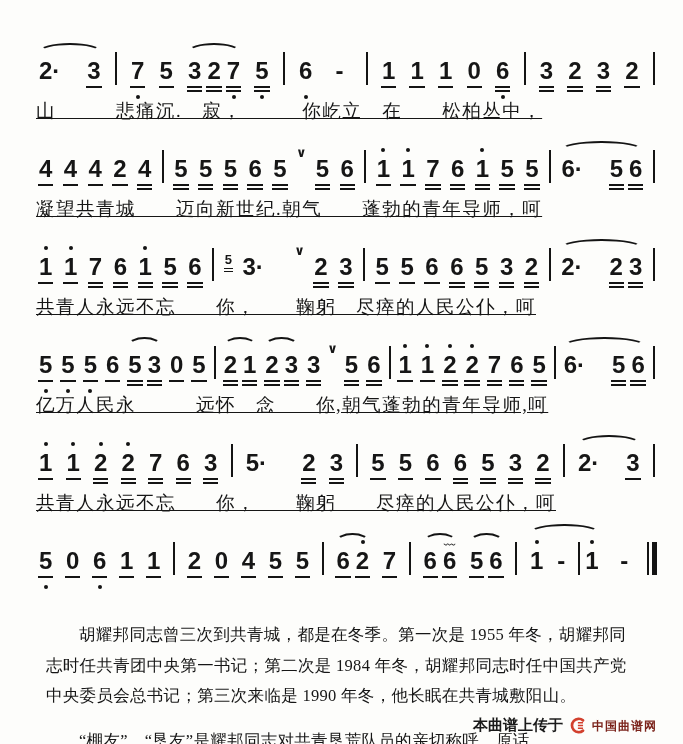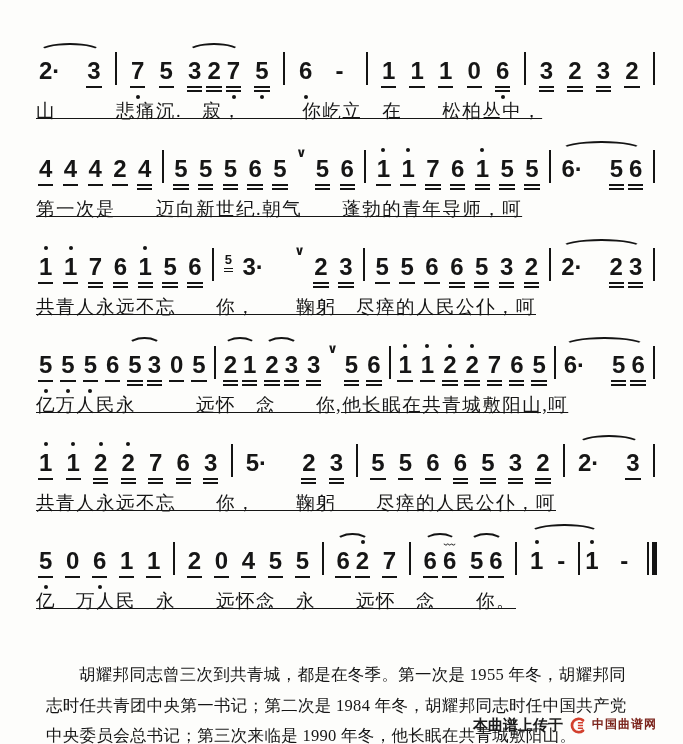--- a/index.html
+++ b/index.html
@@ -40,21 +40,21 @@
   .note.grace .ul2{bottom:-6px;height:1.4px;}
   .lyrics{
     font-size:18.5px;margin-top:15px;letter-spacing:1.5px;white-space:nowrap;
     font-family:"Liberation Serif",serif;
     text-decoration:underline;
   }
   
   .notes-text{padding:24px 30px 0 32px;font-size:16.5px;line-height:1.85;letter-spacing:0.3px;}
   .notes-text p{margin:14px;text-indent:2em;}
   
-  .footer{position:absolute;right:26px;bottom:9px;display:flex;align-items:flex-start;gap:5px;}
+  .footer{position:absolute;right:26px;bottom:9px;display:flex;align-items:flex-end;gap:5px;}
   .footer .upload{font-size:15px;font-weight:bold;color:#1a1a1a;}
   .footer .site{font-size:12px;font-weight:bold;color:#7b241c;letter-spacing:1px;}
   .logo{width:19px;height:19px;display:inline-block;}
 </style>
 </head>
 <body>
 
 <div class="page">
 
   <div class="score" id="score">
@@ -116,21 +116,21 @@
           <span class="note"><span class="digit">5</span><i class="ul ul1"></i><i class="ul ul2"></i></span>
           <span class="note"><span class="digit">5</span><i class="ul ul1"></i><i class="ul ul2"></i></span>
           <span class="bar"></span>
           <span class="slur">
             <span class="note wide"><span class="digit">6·</span></span>
             <span class="note"><span class="digit">5</span><i class="ul ul1"></i><i class="ul ul2"></i></span>
             <span class="note"><span class="digit">6</span><i class="ul ul1"></i><i class="ul ul2"></i></span>
           </span>
           <span class="bar"></span>
         </div>
-        <div class="lyrics">第一次是　　迈向新世纪.朝气　　蓬勃的青年导师，呵</div>
+        <div class="lyrics">凝望共青城　　迈向新世纪.朝气　　蓬勃的青年导师，呵</div>
       </div>
       <div class="system">
         <div class="notes-row">
           <span class="note"><span class="digit">1</span><i class="ul ul1"></i><i class="dot hi"></i></span>
           <span class="note"><span class="digit">1</span><i class="ul ul1"></i><i class="dot hi"></i></span>
           <span class="note"><span class="digit">7</span><i class="ul ul1"></i><i class="ul ul2"></i></span>
           <span class="note"><span class="digit">6</span><i class="ul ul1"></i><i class="ul ul2"></i></span>
           <span class="note"><span class="digit">1</span><i class="ul ul1"></i><i class="ul ul2"></i><i class="dot hi"></i></span>
           <span class="note"><span class="digit">5</span><i class="ul ul1"></i><i class="ul ul2"></i></span>
           <span class="note"><span class="digit">6</span><i class="ul ul1"></i><i class="ul ul2"></i></span>
@@ -192,21 +192,21 @@
           <span class="note"><span class="digit">6</span><i class="ul ul1"></i><i class="ul ul2"></i></span>
           <span class="note"><span class="digit">5</span><i class="ul ul1"></i><i class="ul ul2"></i></span>
           <span class="bar"></span>
           <span class="slur">
             <span class="note wide"><span class="digit">6·</span></span>
             <span class="note"><span class="digit">5</span><i class="ul ul1"></i><i class="ul ul2"></i></span>
             <span class="note"><span class="digit">6</span><i class="ul ul1"></i><i class="ul ul2"></i></span>
           </span>
           <span class="bar"></span>
         </div>
-        <div class="lyrics">亿万人民永　　　远怀　念　　你,他长眠在共青城敷阳山,呵</div>
+        <div class="lyrics">亿万人民永　　　远怀　念　　你,朝气蓬勃的青年导师,呵</div>
       </div>
       <div class="system">
         <div class="notes-row">
           <span class="note"><span class="digit">1</span><i class="ul ul1"></i><i class="dot hi"></i></span>
           <span class="note"><span class="digit">1</span><i class="ul ul1"></i><i class="dot hi"></i></span>
           <span class="note"><span class="digit">2</span><i class="ul ul1"></i><i class="ul ul2"></i><i class="dot hi"></i></span>
           <span class="note"><span class="digit">2</span><i class="ul ul1"></i><i class="ul ul2"></i><i class="dot hi"></i></span>
           <span class="note"><span class="digit">7</span><i class="ul ul1"></i><i class="ul ul2"></i></span>
           <span class="note"><span class="digit">6</span><i class="ul ul1"></i><i class="ul ul2"></i></span>
           <span class="note"><span class="digit">3</span><i class="ul ul1"></i><i class="ul ul2"></i></span>
@@ -265,21 +265,20 @@
             <span class="note dash"><span class="digit">-</span></span>
             <span class="bar"></span>
             <span class="note"><span class="digit">1</span><i class="dot hi"></i></span>
           </span>
           <span class="note dash"><span class="digit">-</span></span>
           <span class="finalbar">
             <i class="thin"></i>
             <i class="thick"></i>
           </span>
         </div>
-        <div class="lyrics">亿　万人民　永　　远怀念　永　　远怀　念　　你。</div>
       </div>
     </div>
 
   <div class="notes-text">
     <p>胡耀邦同志曾三次到共青城，都是在冬季。第一次是 1955 年冬，胡耀邦同志时任共青团中央第一书记；第二次是 1984 年冬，胡耀邦同志时任中国共产党中央委员会总书记；第三次来临是 1990 年冬，他长眠在共青城敷阳山。</p>
     <p>“棚友”、“垦友”是耀邦同志对共青垦荒队员的亲切称呼，原话。</p>
   </div>
 
   <div class="footer">
     <span class="upload">本曲谱上传于</span>

